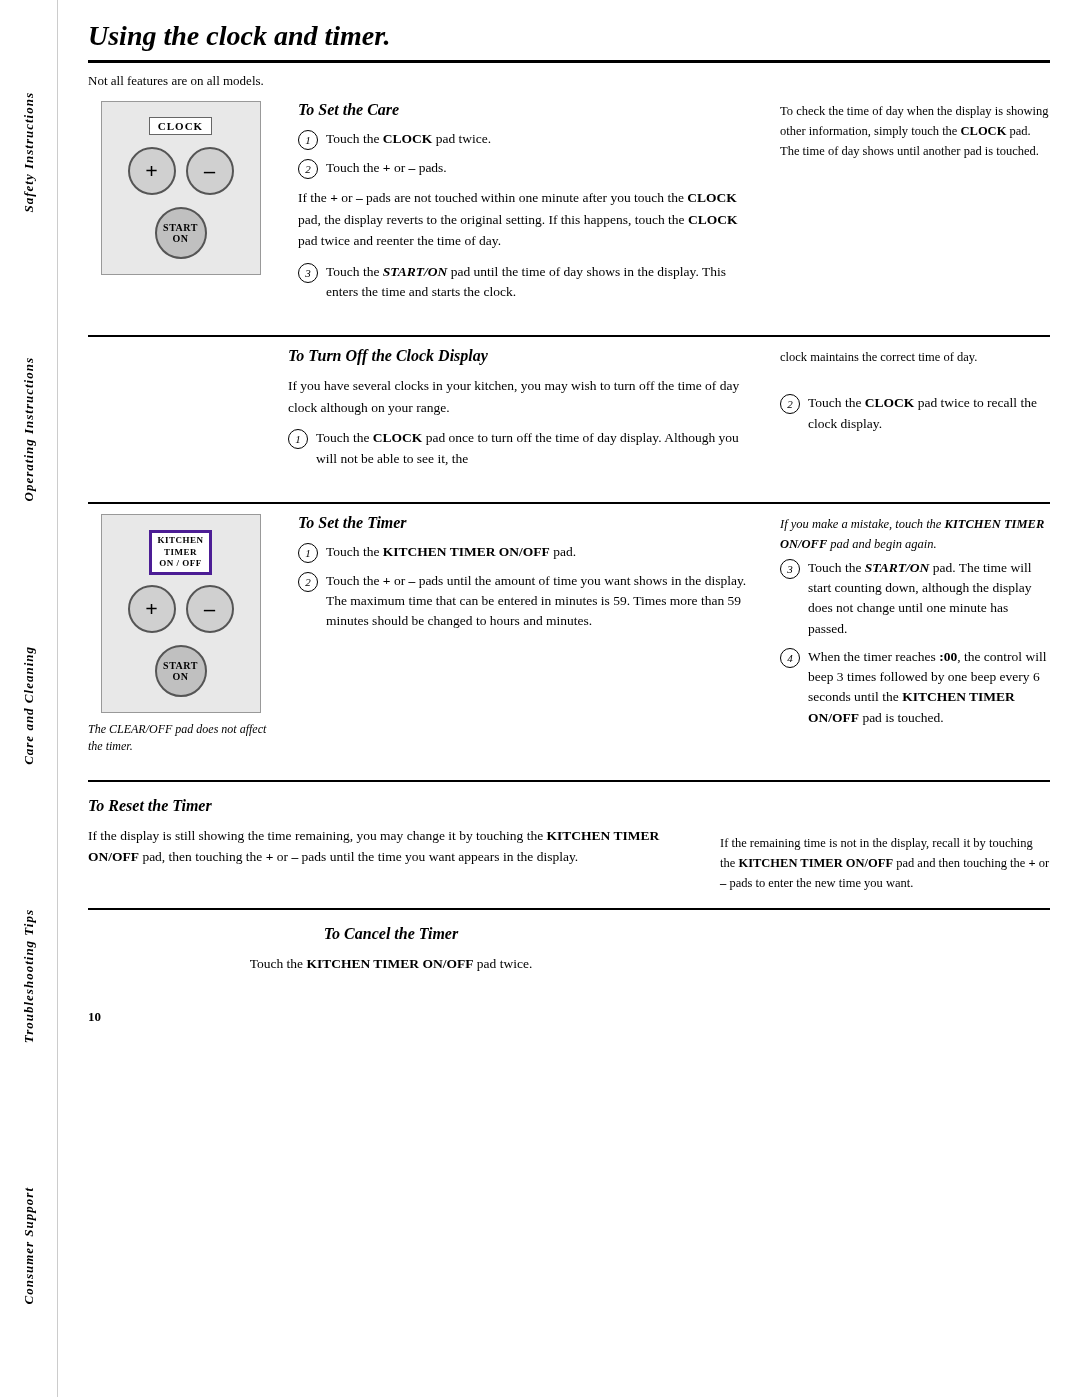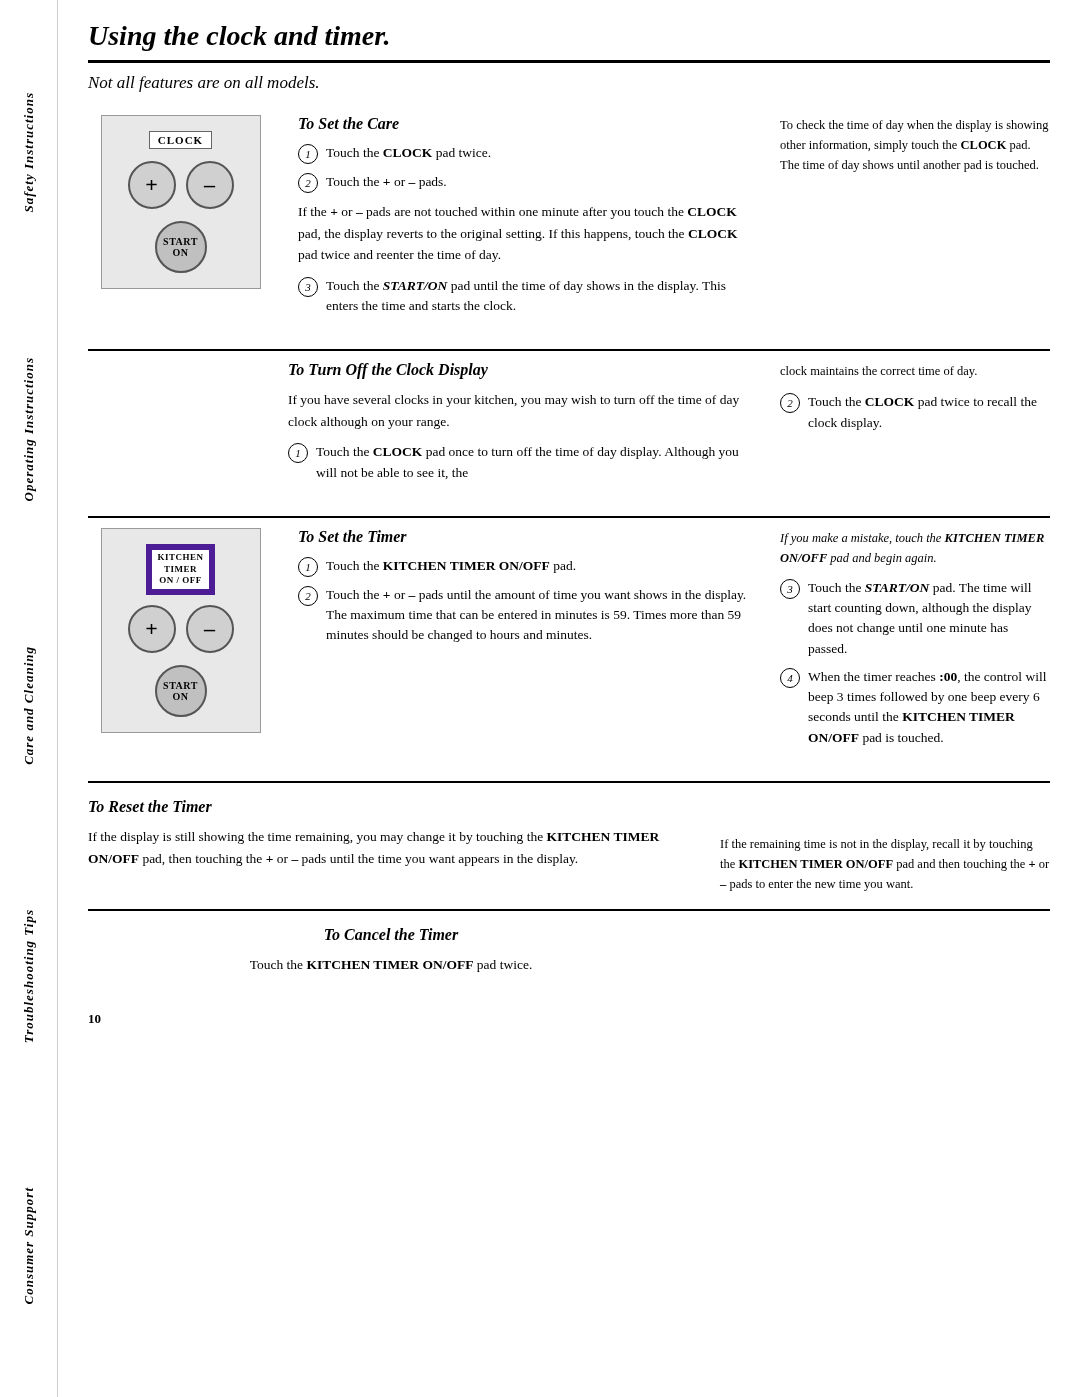--- a/index.html
+++ b/index.html
@@ -50,23 +50,22 @@
     .page-title {
       font-size: 28px;
       font-weight: bold;
       font-style: italic;
       border-bottom: 3px solid #000;
       padding-bottom: 8px;
       margin-bottom: 10px;
     }
 
     .subtitle {
-      font-style: italic;
-      font-size: 17px;
-      margin-bottom: 12px;
+      font-size: 13px;
+      margin-bottom: 2px;
     }
 
     
     .section {
       border-bottom: 2px solid #000;
       padding-bottom: 15px;
       margin-bottom: 0;
       display: flex;
       gap: 0;
     }
@@ -170,21 +169,21 @@
     .ctrl-start .line1 { font-size: 10px; font-weight: bold; }
     .ctrl-start .line2 { font-size: 10px; font-weight: bold; }
 
     .ctrl-timer-label {
       font-size: 9px;
       font-weight: bold;
       letter-spacing: 0.5px;
       text-align: center;
       line-height: 1.3;
       background: #fff;
-      border: 6px solid #4c1d95;
+      border: 3px solid #4c1d95;
       padding: 2px 5px;
       margin-bottom: 2px;
     }
 
     
     .steps { list-style: none; padding: 0; }
     .step-item {
       display: flex;
       gap: 8px;
       margin-bottom: 8px;
@@ -305,21 +304,21 @@
       <div class="section-header">To Turn Off the Clock Display</div>
       <p class="para-text">If you have several clocks in your kitchen, you may wish to turn off the time of day clock although on your range.</p>
       <ul class="steps">
         <li class="step-item">
           <span class="step-num">1</span>
           <span class="step-text">Touch the <b>CLOCK</b> pad once to turn off the time of day display. Although you will not be able to see it, the</span>
         </li>
       </ul>
     </div>
     <div class="section-right">
-      <p class="right-note" style="margin-bottom:11px;">clock maintains the correct time of day.</p>
+      <p class="right-note" style="margin-bottom:26px;">clock maintains the correct time of day.</p>
       <ul class="steps">
         <li class="step-item">
           <span class="step-num">2</span>
           <span class="step-text">Touch the <b>CLOCK</b> pad twice to recall the clock display.</span>
         </li>
       </ul>
     </div>
   </div>
 
   <div class="section">
@@ -329,38 +328,39 @@
         <div class="ctrl-timer-label">KITCHEN<br>TIMER<br>ON / OFF</div>
         <div class="ctrl-buttons">
           <div class="ctrl-btn">+</div>
           <div class="ctrl-btn">–</div>
         </div>
         <div class="ctrl-start">
           <span class="line1">START</span>
           <span class="line2">ON</span>
         </div>
       </div>
+      <p class="small-note">The CLEAR/OFF pad does not affect the timer.</p>
     </div>
 
     <div class="section-middle">
       <div class="section-header">To Set the Timer</div>
       <ul class="steps">
         <li class="step-item">
           <span class="step-num">1</span>
           <span class="step-text">Touch the <b>KITCHEN TIMER ON/OFF</b> pad.</span>
         </li>
         <li class="step-item">
           <span class="step-num">2</span>
           <span class="step-text">Touch the <b>+</b> or <b>–</b> pads until the amount of time you want shows in the display. The maximum time that can be entered in minutes is 59. Times more than 59 minutes should be changed to hours and minutes.</span>
         </li>
       </ul>
     </div>
 
     <div class="section-right">
-      <p class="right-note" style="margin-bottom:10px;"><i>If you make a mistake, touch the <b>KITCHEN TIMER ON/OFF</b> pad and begin again.</i></p>
+      <p class="right-note" style="margin-bottom:4px;"><i>If you make a mistake, touch the <b>KITCHEN TIMER ON/OFF</b> pad and begin again.</i></p>
       <ul class="steps">
         <li class="step-item">
           <span class="step-num">3</span>
           <span class="step-text">Touch the <b><i>START/ON</i></b> pad. The time will start counting down, although the display does not change until one minute has passed.</span>
         </li>
         <li class="step-item">
           <span class="step-num">4</span>
           <span class="step-text">When the timer reaches <b>:00</b>, the control will beep 3 times followed by one beep every 6 seconds until the <b>KITCHEN TIMER ON/OFF</b> pad is touched.</span>
         </li>
       </ul>

